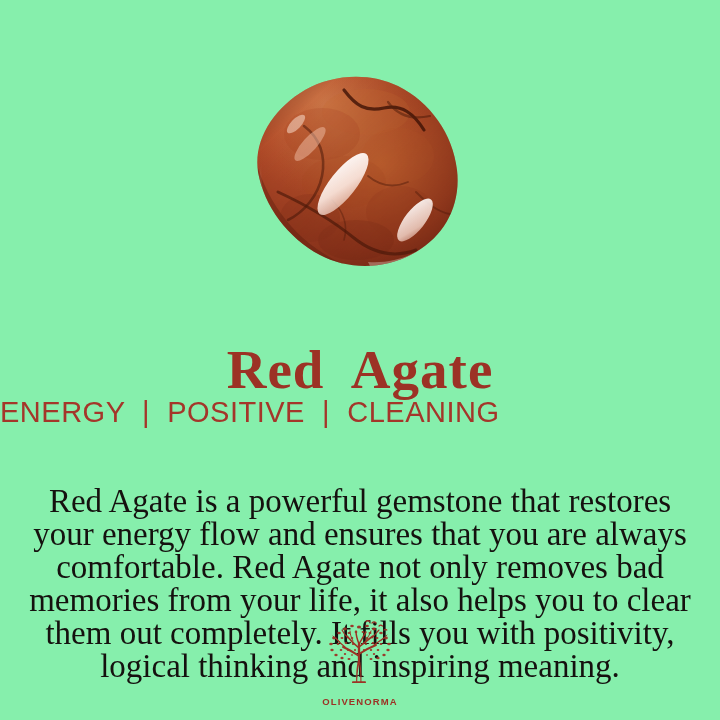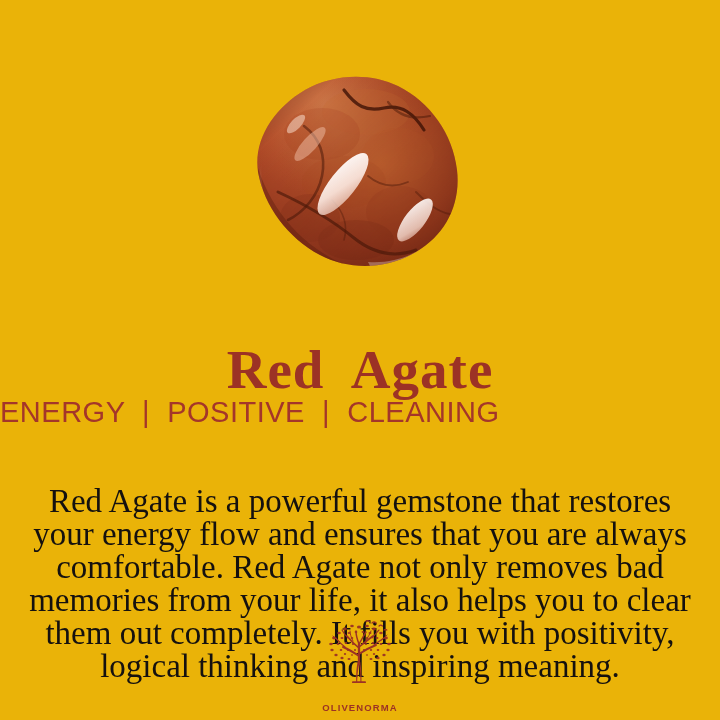--- a/index.html
+++ b/index.html
@@ -8,21 +8,21 @@
     padding: 0;
     background: #ffffff;
   }
   body {
     font-family: "Liberation Serif", serif;
   }
   .page {
     position: relative;
     width: 720px;
     height: 720px;
-    background: #eab308;
+    background: #86efac;
     overflow: hidden;
     margin: 0 auto;
   }
 
   
   .stone-wrap {
     position: absolute;
     left: 248px;
     top: 72px;
     width: 216px;
@@ -89,21 +89,21 @@
     text-align: center;
   }
   .logo-mark {
     display: block;
     width: 76px;
     height: 64px;
     margin: 0 auto;
   }
   .logo-word {
     display: block;
-    margin-top: 18px;
+    margin-top: 12px;
     font-family: "Liberation Sans", sans-serif;
     font-weight: 700;
     font-size: 9.5px;
     letter-spacing: 1.1px;
     color: #9c3225;
     white-space: pre;
   }
 </style>
 </head>
 <body>

